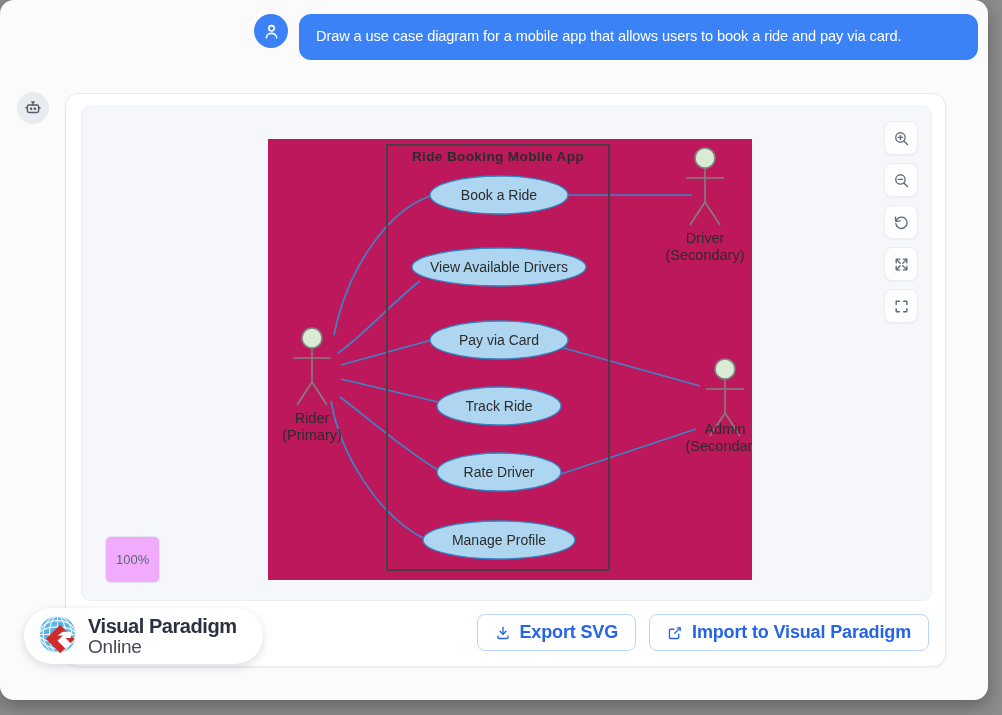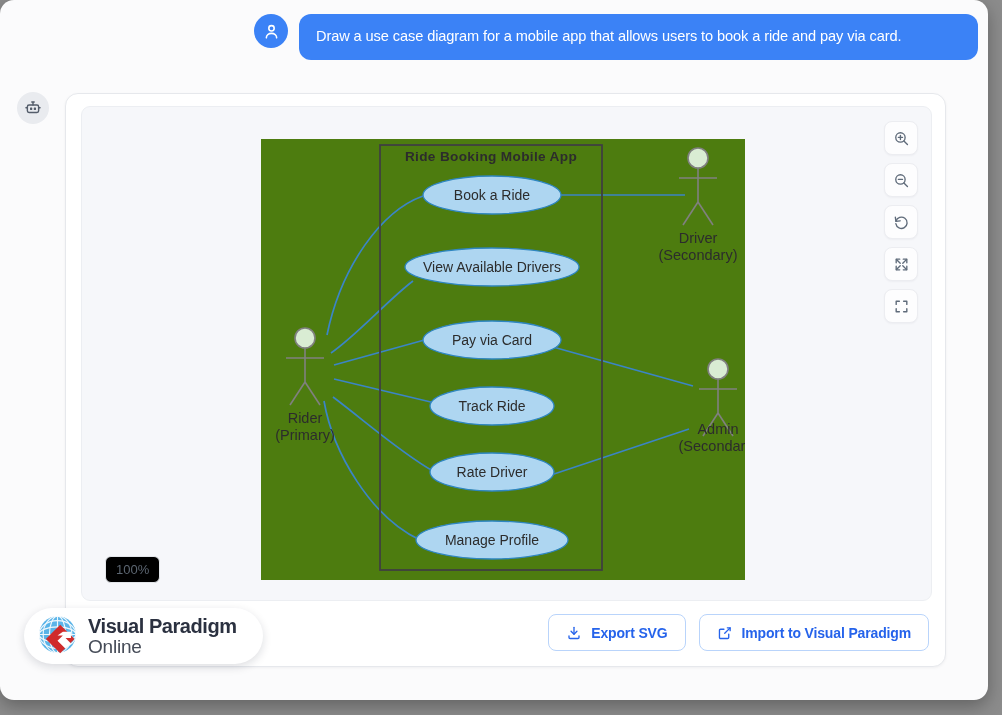--- a/index.html
+++ b/index.html
@@ -75,33 +75,33 @@
     position: absolute;
     left: 15px; top: 12px;
     width: 851px; height: 495px;
     background: #f6f7fa;
     border: 1px solid #eceef2;
     border-radius: 9px;
     overflow: hidden;
   }
   #diagram-svg-wrap {
     position: absolute;
-    left: 179px; top: 32px;
+    left: 186px; top: 32px;
     width: 484px; height: 441px;
-    background: #4d7c0f;
+    background: #be185d;
   }
   #diagram-svg-wrap svg { display: block; }
 
   
   #zoom-badge {
     position: absolute;
     left: 23px; bottom: 17px;
     min-width: 45px;
-    padding: 5px 10px;
-    background: #000000;
+    padding: 15px 10px;
+    background: #f0abfc;
     border: 1px solid #e3e6ea;
     border-radius: 6px;
     font-size: 13px;
     color: #5c6672;
     text-align: center;
   }
 
   
   #canvas-toolbar {
     position: absolute;
@@ -126,21 +126,21 @@
     display: flex; gap: 13px;
   }
   .action-btn {
     display: flex; align-items: center; gap: 9px;
     height: 37px;
     padding: 0 17px;
     background: #ffffff;
     border: 1px solid #b9d4fb;
     border-radius: 8px;
     color: #2563eb;
-    font-size: 14px;
+    font-size: 18px;
     font-weight: bold;
     letter-spacing: -0.15px;
     cursor: pointer;
     white-space: nowrap;
   }
   .action-btn svg { display:block; stroke:#2563eb; }
 
   
   #brand-badge {
     position: absolute;

